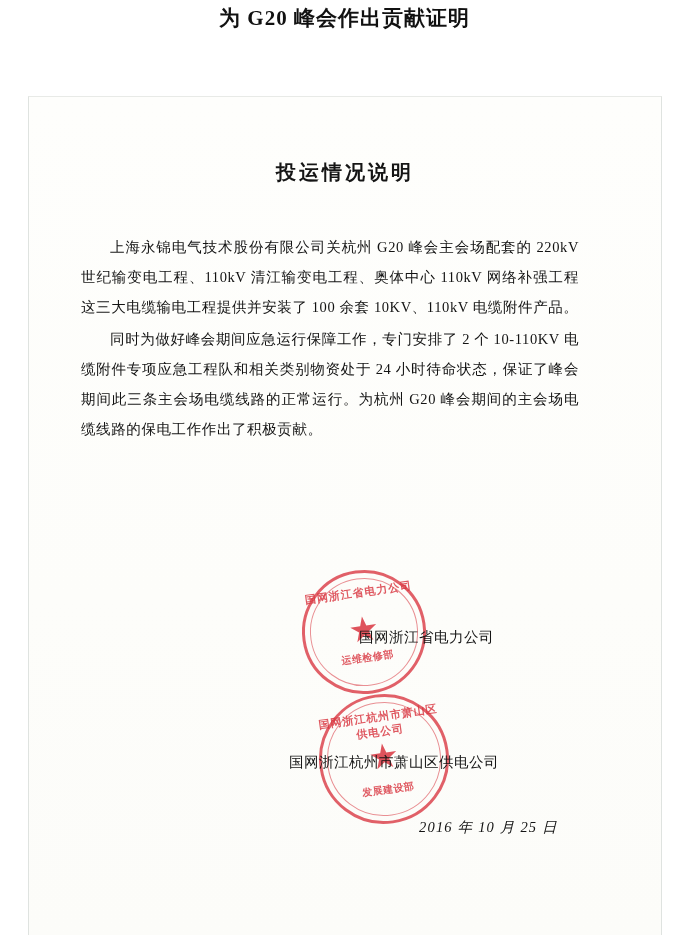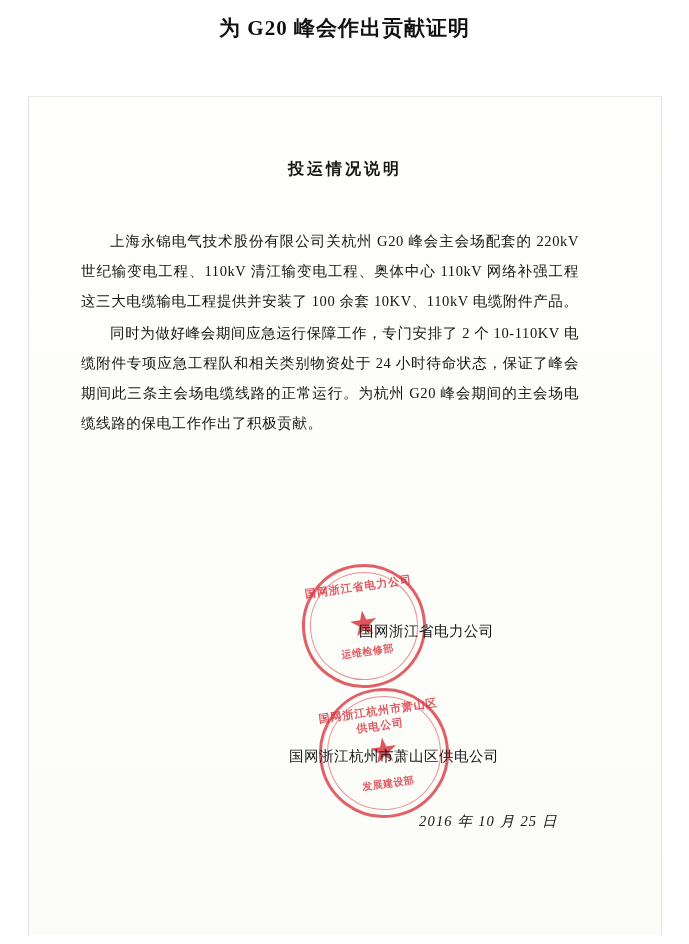--- a/index.html
+++ b/index.html
@@ -18,21 +18,20 @@
 
   .page {
     position: relative;
     width: 689px;
     height: 944px;
     background: #ffffff;
   }
 
   
   .doc-heading {
-    padding-top: 10px;
     text-align: center;
   }
   .doc-heading .line {
     font-family: "Liberation Serif", "DejaVu Serif", serif;
     font-weight: bold;
     font-size: 21px;
     letter-spacing: 1px;
     line-height: 36px;
     color: #111;
   }
@@ -55,21 +54,21 @@
     content: "";
     position: absolute;
     inset: 0;
     background: linear-gradient(180deg, #fefefc 0%, #fdfdfa 60%, #fcfcf9 100%);
     pointer-events: none;
   }
 
   .paper-title {
     position: relative;
     text-align: center;
-    font-size: 16px;
+    font-size: 20px;
     font-weight: bold;
     letter-spacing: 3px;
     margin-top: 62px;
     color: #151515;
   }
 
   .body-text {
     position: relative;
     margin: 46px 82px 0 52px;
     font-size: 14.5px;

